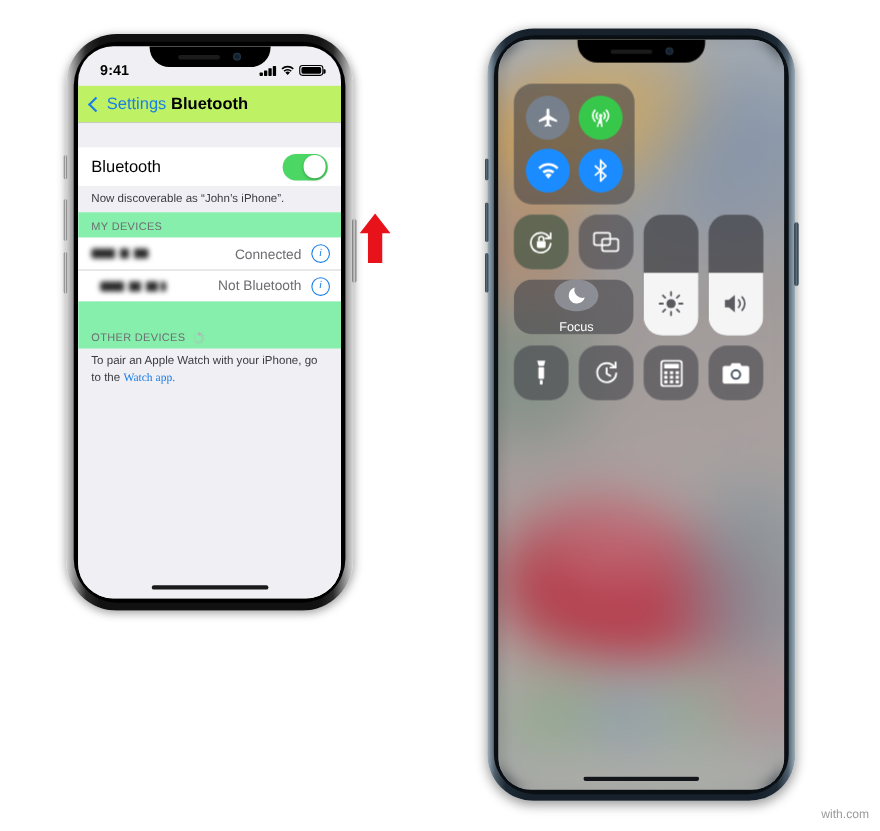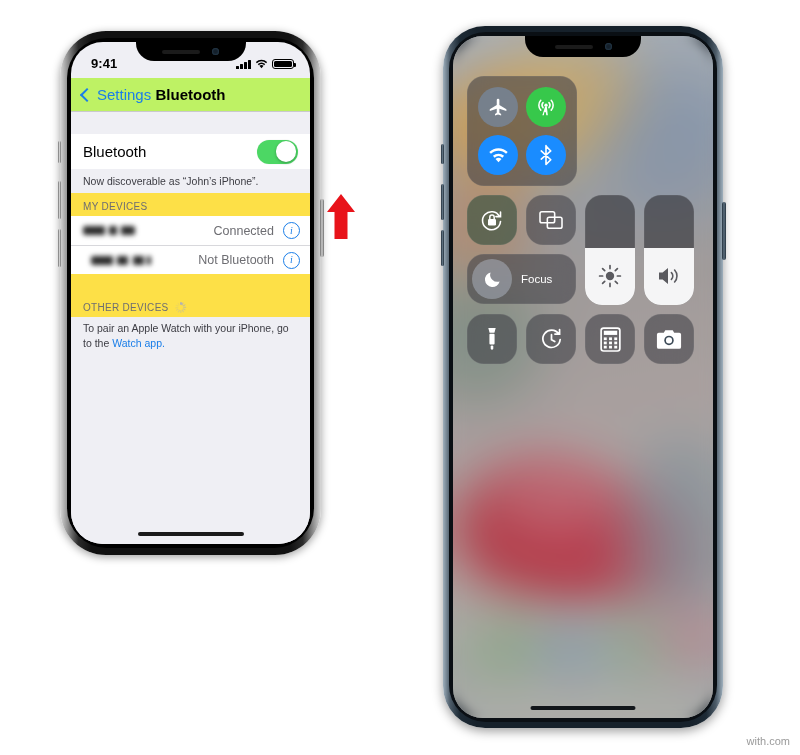--- a/index.html
+++ b/index.html
@@ -88,38 +88,38 @@
   .nav-title{position:absolute;left:0;right:0;text-align:center;font-size:15px;font-weight:bold;color:#000;pointer-events:none;}
 
   .list-gap{height:22px;background:#efeff4;}
   .row{
     background:#fff;display:flex;align-items:center;justify-content:space-between;
     padding:0 12px;box-sizing:border-box;height:35px;
   }
   .row-label{font-size:15px;color:#000;}
   .row-sub{background:#efeff4;padding:6px 12px 6px 12px;font-size:10.5px;color:#3c3c43;}
   .section-hdr{
-    background:#fde047;padding:8px 12px 4px 12px;font-size:10px;color:#6d6d72;
+    background:#86efac;padding:8px 12px 4px 12px;font-size:10px;color:#6d6d72;
     letter-spacing:.3px;display:flex;align-items:center;gap:7px;
   }
   .dev-row{
     background:#fff;height:29px;display:flex;align-items:center;
     justify-content:space-between;padding:0 10px 0 12px;box-sizing:border-box;
   }
   .dev-row + .dev-row{border-top:.5px solid #d8d8dc;}
   .dev-name{height:9px;border-radius:2px;filter:blur(2.4px);}
   .dev-right{display:flex;align-items:center;gap:9px;}
   .dev-status{font-size:12.5px;color:#6d6d72;}
   .info-i{
     width:15px;height:15px;border:1.2px solid #1a7ee8;border-radius:50%;
     color:#1a7ee8;font-size:10px;font-style:italic;font-family:"Liberation Serif",serif;
     display:flex;align-items:center;justify-content:center;line-height:1;
   }
   .other-body{background:#efeff4;padding:4px 12px 0 12px;font-size:10.5px;color:#3c3c43;line-height:1.45;}
-  .link{color:#1a7ee8;}
+  .link{color:#1a7ee8;font-family:Liberation Serif, serif;}
 
   
   .spinner{position:relative;width:11px;height:11px;}
   .spinner i{
     position:absolute;left:4.7px;top:0;width:1.4px;height:3.4px;
     background:#b0b0b5;border-radius:1px;transform-origin:.7px 5.5px;
   }
 
   
   .toggle{width:41px;height:24px;border-radius:13px;background:#4cd764;position:relative;box-shadow:0 0 0 .5px rgba(0,0,0,.04);}
@@ -158,21 +158,21 @@
   .circ{width:40px;height:40px;border-radius:50%;display:flex;align-items:center;justify-content:center;}
 
   .nowplay{flex:1;height:110px;padding:10px;box-sizing:border-box;display:flex;flex-direction:column;
            align-items:center;justify-content:space-between;}
   .np-title{font-size:11.5px;color:#e2e6ea;margin-top:18px;}
   .np-ctrls{display:flex;align-items:center;gap:26px;margin-bottom:8px;}
   .airplay{position:absolute;top:7px;right:7px;width:17px;height:17px;border-radius:50%;
            background:rgba(220,225,230,.72);display:flex;align-items:center;justify-content:center;}
 
   .sq{width:50px;height:50px;display:flex;align-items:center;justify-content:center;}
-  .focus{width:109px;height:50px;display:flex;align-items:center;padding-left:5px;box-sizing:border-box;gap:9px;}
+  .focus{width:109px;height:50px;display:flex;align-items:center;padding-left:5px;box-sizing:border-box;gap:9px;flex-direction:column;}
   .focus .fc{width:40px;height:40px;border-radius:50%;background:rgba(190,200,215,.42);display:flex;align-items:center;justify-content:center;}
   .focus .flabel{font-size:11.5px;color:#fff;}
 
   .slider{width:50px;height:110px;border-radius:17px;overflow:hidden;position:relative;
           background:rgba(48,48,54,.62);box-shadow:inset 0 0 0 .5px rgba(255,255,255,.10);}
   .slider .fill{position:absolute;left:0;right:0;bottom:0;background:rgba(255,255,255,.94);}
   .slider .gl{position:absolute;left:0;right:0;bottom:0;height:58px;display:flex;align-items:center;justify-content:center;}
 
   .util{width:50px;height:50px;border-radius:17px;display:flex;align-items:center;justify-content:center;
         background:rgba(60,60,67,.56);backdrop-filter:blur(9px);box-shadow:inset 0 0 0 .5px rgba(255,255,255,.10);}

